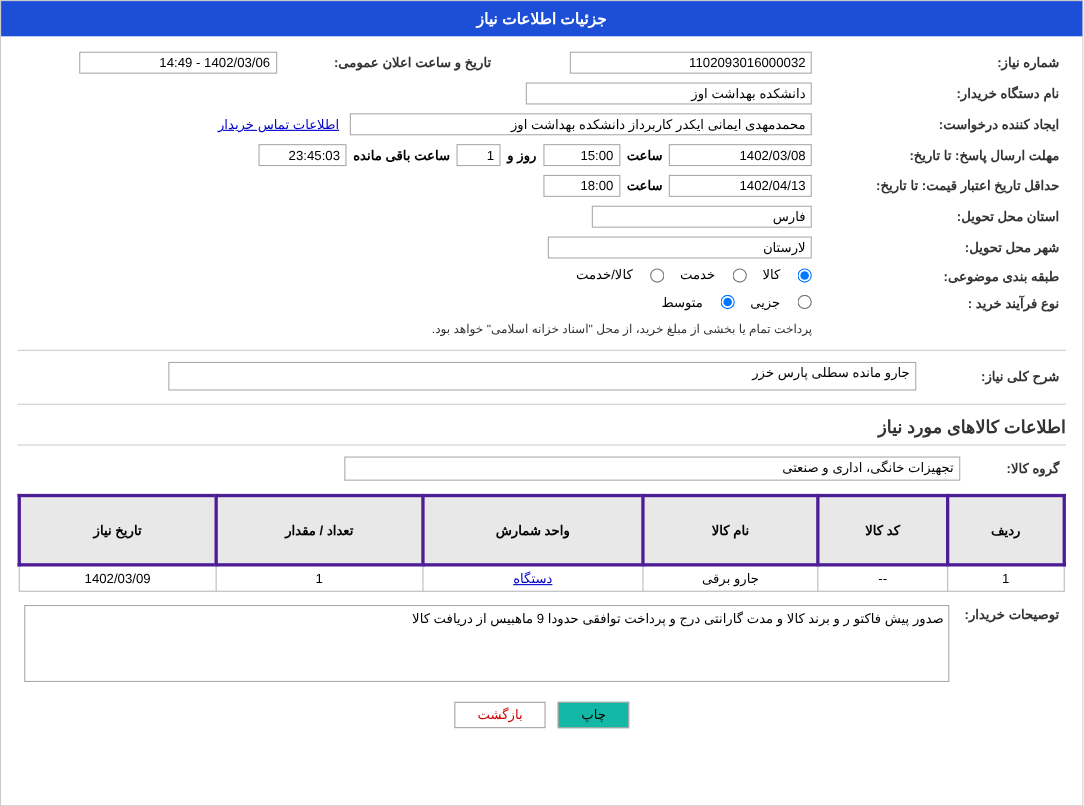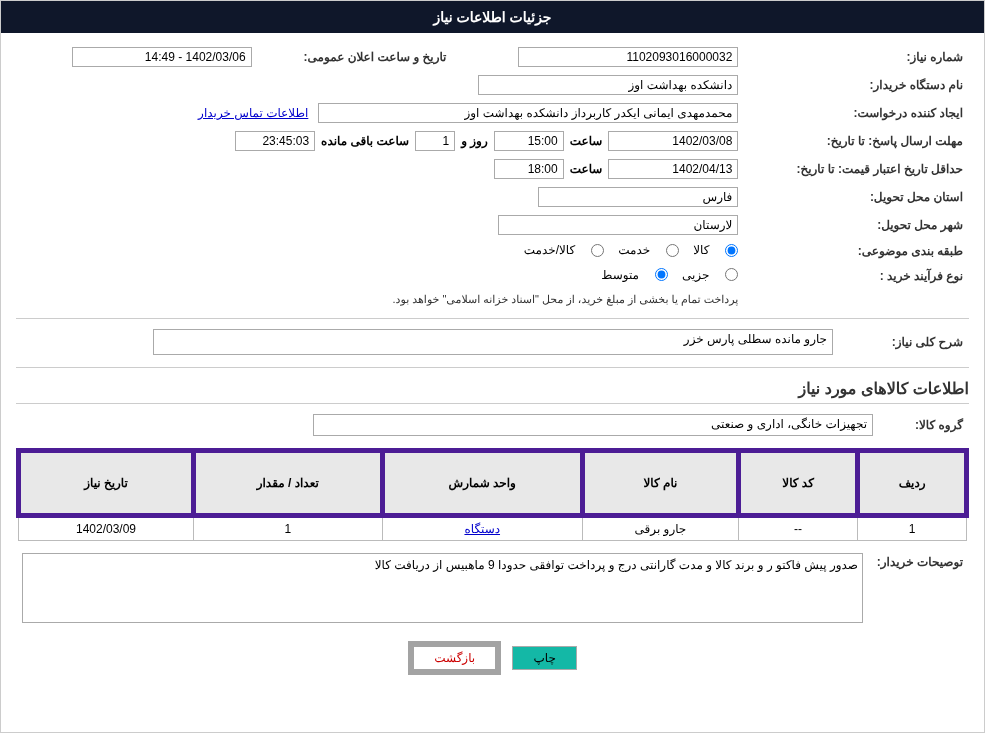--- a/index.html
+++ b/index.html
@@ -10,21 +10,21 @@
       direction: rtl;
     }
     .page-wrapper {
       width: 985px;
       min-height: 733px;
       background: #fff;
       margin: 0 auto;
       border: 1px solid #ccc;
     }
     .page-header {
-      background: #0f172a;
+      background: #1d4ed8;
       color: #fff;
       text-align: center;
       padding: 8px 12px;
       font-size: 14px;
       font-weight: bold;
     }
     .main-content {
       padding: 10px 15px;
     }
     .info-table {
@@ -90,21 +90,21 @@
       border-bottom: 1px solid #ccc;
       margin-bottom: 6px;
     }
     .goods-table {
       width: 100%;
       border-collapse: collapse;
       margin-top: 6px;
     }
     .goods-table th {
       background: #e8e8e8;
-      border: 5px solid #4c1d95;
+      border: 3px solid #4c1d95;
       padding: 23px 8px;
       text-align: center;
       font-weight: bold;
     }
     .goods-table td {
       border: 1px solid #bbb;
       padding: 4px 8px;
       text-align: center;
     }
     .buyer-notes-row td {
@@ -123,21 +123,21 @@
       font-size: 12px;
       font-family: Tahoma, Arial, sans-serif;
     }
     .btn-print {
       background: #14b8a6;
       color: #000;
     }
     .btn-back {
       background: #fff;
       color: #000;
-      border: 6px solid #a3a3a3;
+      border: 1px solid #a3a3a3;
       color: #cc0000;
     }
     .row-flex {
       display: flex;
       align-items: center;
       gap: 6px;
     }
     .inline-label {
       font-weight: bold;
       white-space: nowrap;

